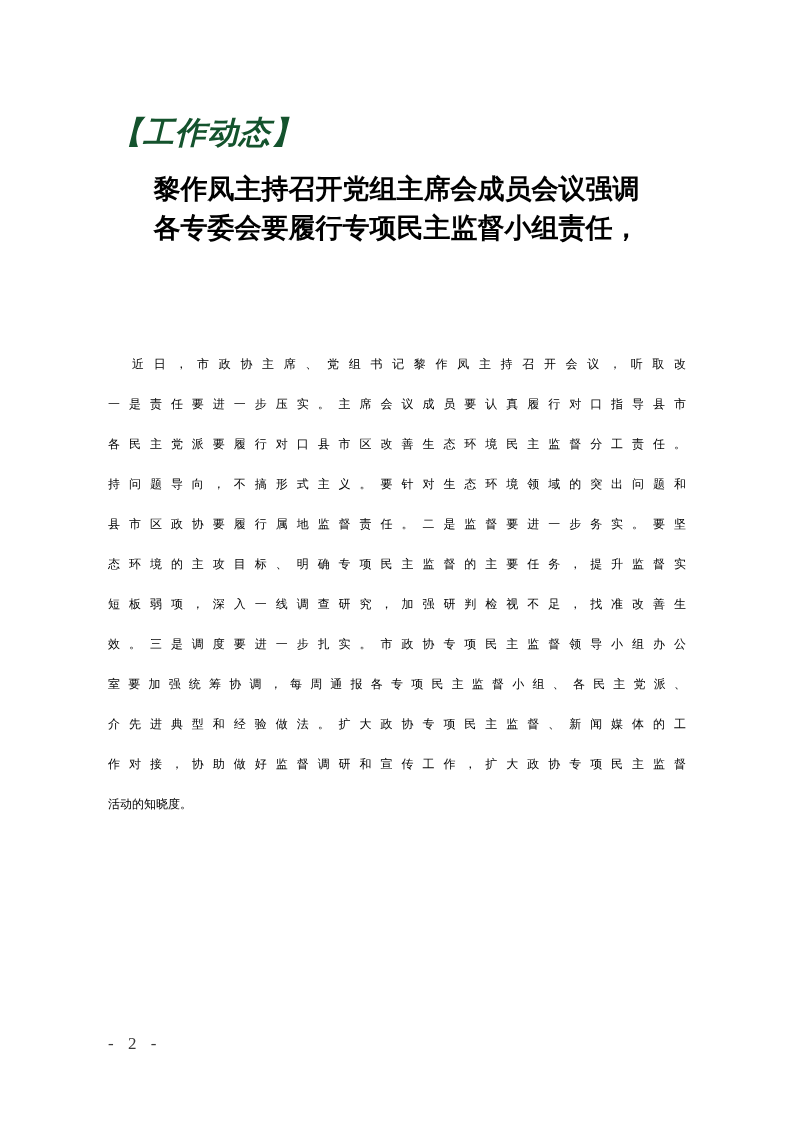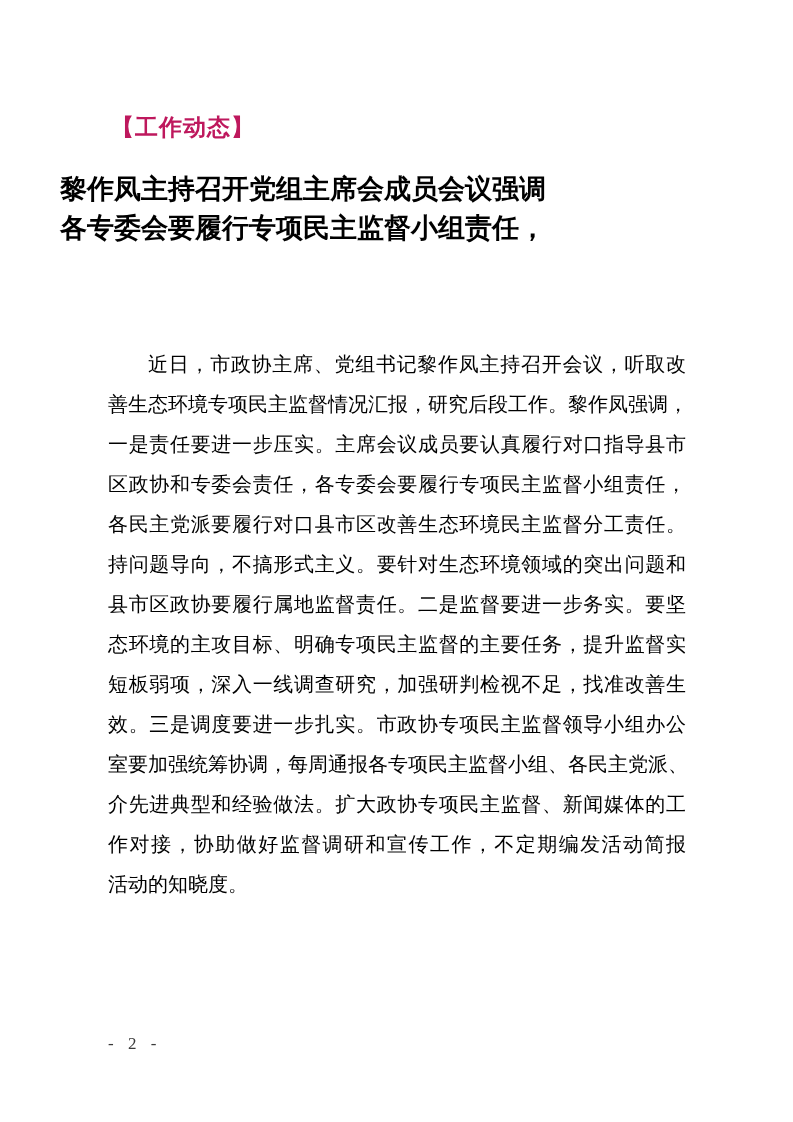--- a/index.html
+++ b/index.html
@@ -15,46 +15,47 @@
       color: #000000;
       font-family: "Liberation Serif", serif;
       overflow: hidden;
     }
     .section-header {
       position: absolute;
       left: 111px;
       top: 112px;
       font-family: "Liberation Sans", sans-serif;
       font-weight: 700;
-      font-size: 23px;
+      font-size: 31px;
       letter-spacing: 1px;
-      color: #be185d;
+      color: #14532d;
+      font-style: italic;
     }
     .doc-title {
       position: absolute;
       left: 60px;
       right: 60px;
       top: 170px;
-      text-align: left;
+      text-align: center;
       font-family: "Liberation Serif", serif;
       font-weight: 700;
       font-size: 27px;
       line-height: 39px;
       color: #000000;
     }
     .doc-title .title-line {
       white-space: nowrap;
     }
     .body-text {
       position: absolute;
       left: 108px;
       top: 344px;
       width: 578px;
       font-family: Liberation Serif, serif;
-      font-size: 20px;
+      font-size: 12px;
       color: #000000;
     }
     .body-line {
       height: 40px;
       line-height: 40px;
       white-space: nowrap;
       text-align: justify;
       text-align-last: justify;
       text-justify: inter-character;
     }
@@ -81,30 +82,28 @@
 
   <div class="section-header">【工作动态】</div>
 
   <div class="doc-title">
     <div class="title-line">黎作凤主持召开党组主席会成员会议强调</div>
     <div class="title-line">各专委会要履行专项民主监督小组责任，</div>
   </div>
 
   <div class="body-text">
     <div class="body-line first">近日，市政协主席、党组书记黎作凤主持召开会议，听取改</div>
-    <div class="body-line">善生态环境专项民主监督情况汇报，研究后段工作。黎作凤强调，</div>
     <div class="body-line">一是责任要进一步压实。主席会议成员要认真履行对口指导县市</div>
-    <div class="body-line">区政协和专委会责任，各专委会要履行专项民主监督小组责任，</div>
     <div class="body-line">各民主党派要履行对口县市区改善生态环境民主监督分工责任。</div>
     <div class="body-line">持问题导向，不搞形式主义。要针对生态环境领域的突出问题和</div>
     <div class="body-line">县市区政协要履行属地监督责任。二是监督要进一步务实。要坚</div>
     <div class="body-line">态环境的主攻目标、明确专项民主监督的主要任务，提升监督实</div>
     <div class="body-line">短板弱项，深入一线调查研究，加强研判检视不足，找准改善生</div>
     <div class="body-line">效。三是调度要进一步扎实。市政协专项民主监督领导小组办公</div>
     <div class="body-line">室要加强统筹协调，每周通报各专项民主监督小组、各民主党派、</div>
     <div class="body-line">介先进典型和经验做法。扩大政协专项民主监督、新闻媒体的工</div>
-    <div class="body-line">作对接，协助做好监督调研和宣传工作，不定期编发活动简报</div>
+    <div class="body-line">作对接，协助做好监督调研和宣传工作，扩大政协专项民主监督</div>
     <div class="body-line last">活动的知晓度。</div>
   </div>
 
   <div class="page-number">- 2 -</div>
 
 </div>
 
 </body></html>

